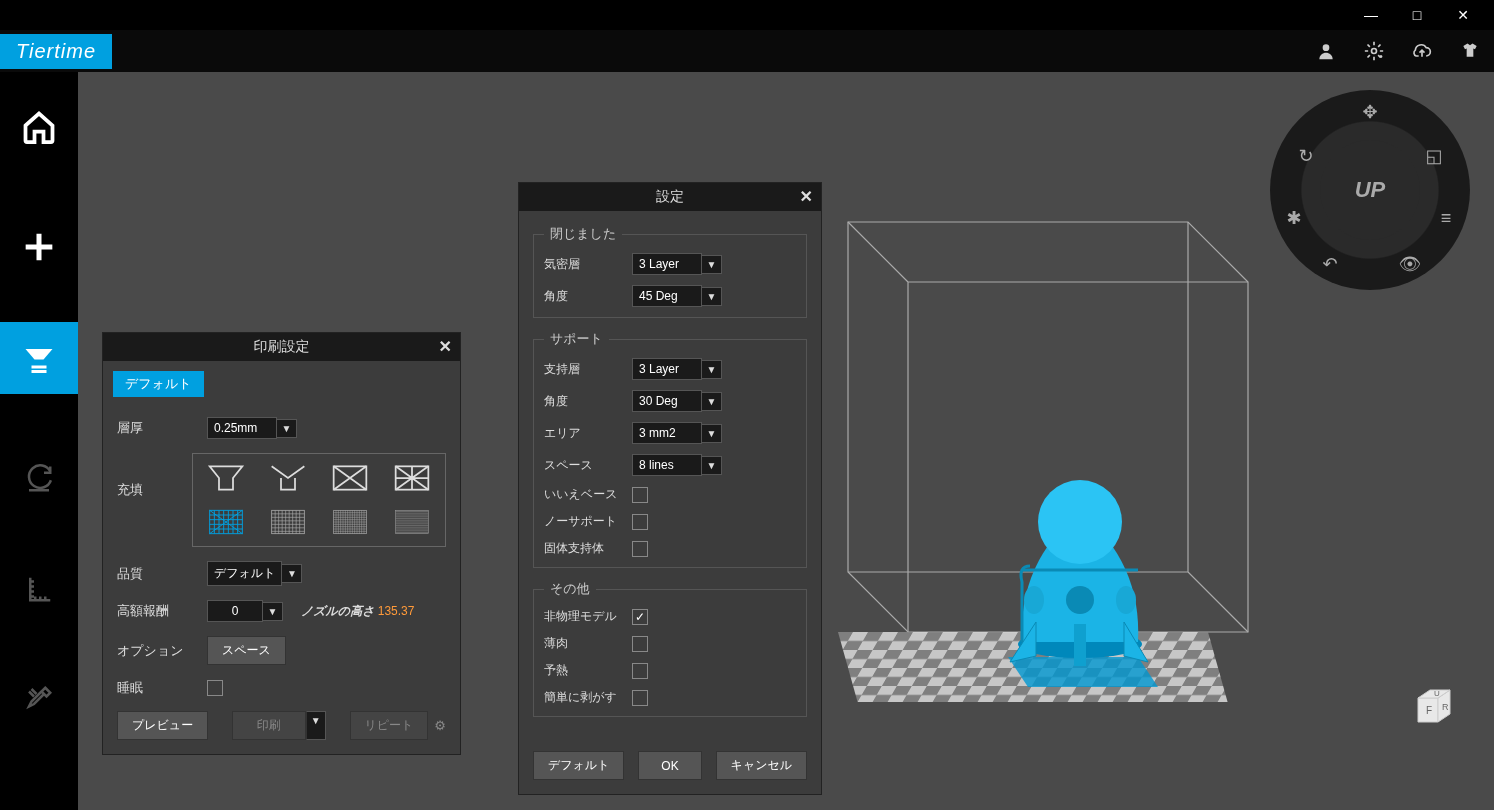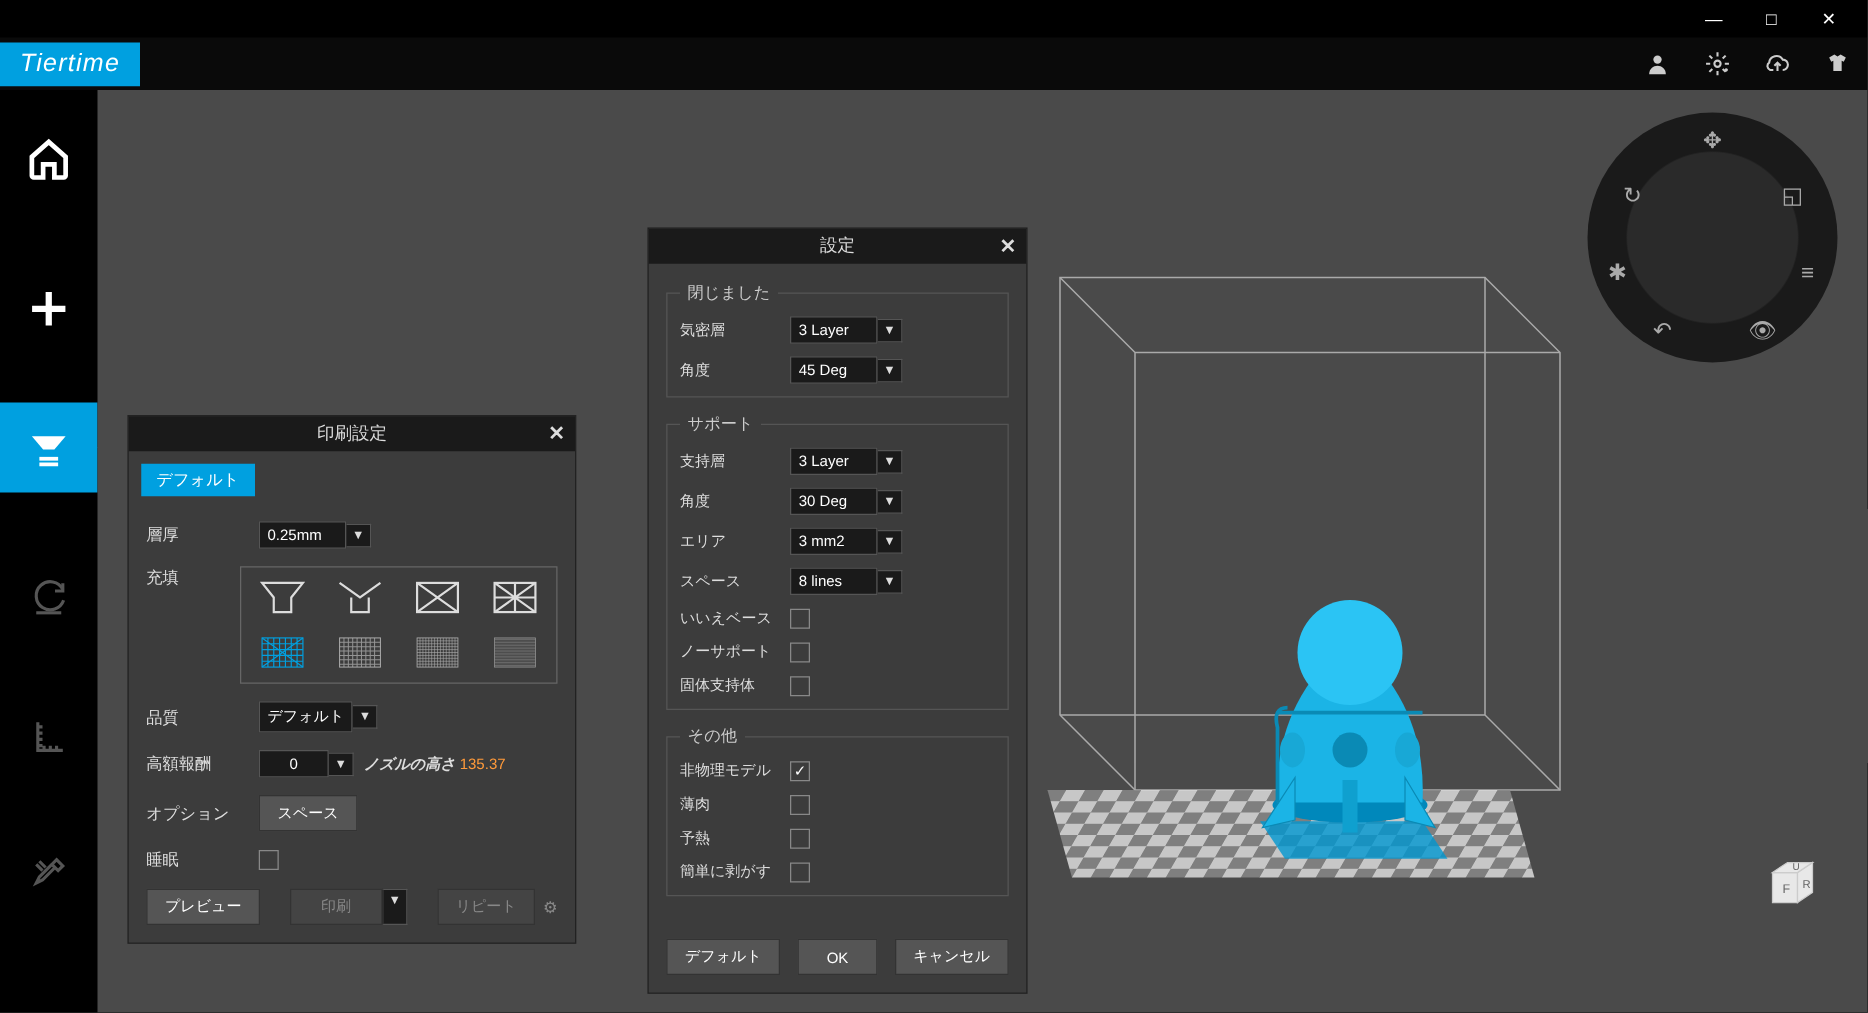--- a/index.html
+++ b/index.html
@@ -34,21 +34,21 @@
 .pattern{width:48px;height:28px}
 .fieldset{border:1px solid #555;border-radius:0;margin:6px 0 12px 0;padding:10px}
 .fieldset legend{padding:0 6px;font-size:13px;color:#ccc}
 .srow{display:flex;align-items:center;margin-bottom:10px}
 .srow-label{width:88px;font-size:12px}
 .chk{width:16px;height:16px;border:1px solid #888;background:#3c3c3c;display:inline-flex;align-items:center;justify-content:center}
 .chk.on::after{content:"✓";color:#fff;font-size:12px}
 .btn-row{display:flex;gap:10px;margin-top:8px}
 .btn{background:#555;border:1px solid #333;color:#fff;padding:5px 14px;font-size:12px;cursor:pointer}
 .btn.dim{color:#888;background:#444}
-.nozzle{color:#ff9a3a;font-size:12px;margin-left:8px}
+.nozzle{color:#ff9a3a;font-size:12px;margin-left:18px}
 .nozzle strong{font-style:italic;color:#ddd;font-weight:bold}
 .nav-dial{position:absolute;right:24px;top:18px;width:200px;height:200px}
 .dial-ring{position:absolute;inset:0;background:radial-gradient(circle,#2a2a2a 0%,#2a2a2a 48%,#1a1a1a 49%,#1a1a1a 100%);border-radius:50%}
 .dial-center{position:absolute;left:50px;top:50px;width:100px;height:100px;background:#2a2a2a;border-radius:50%;display:flex;align-items:center;justify-content:center;font-family:Arial;font-weight:bold;color:#aaa;font-size:22px;font-style:italic}
 .dial-btn{position:absolute;width:36px;height:36px;display:flex;align-items:center;justify-content:center;color:#aaa;font-size:18px}
 .cube-indicator{position:absolute;right:36px;bottom:80px;width:48px;height:48px}
 .build-box{position:absolute;left:720px;top:120px;width:490px;height:470px}
 .bottom-btns{display:flex;justify-content:space-between;padding:8px 14px 14px 14px}
 </style>
 </head>
@@ -167,20 +167,21 @@
           <path d="M-44 50 L-70 90 L-44 84 Z" fill="#1bb4e6" stroke="#0a8ab5"></path>
           <path d="M44 50 L68 90 L44 84 Z" fill="#1bb4e6" stroke="#0a8ab5"></path>
           <path d="M-6 52 L-6 94 L6 94 L6 52 Z" fill="#0fa0cf"></path>
           <path d="M-58 -2 L58 -2" stroke="#0a8ab5" stroke-width="3"></path>
         </g>
       </svg>
     </div>
 
     <div class="nav-dial">
       <div class="dial-ring"></div>
+      <div class="dial-center">UP</div>
       <div class="dial-btn" style="left:82px;top:4px">✥</div>
       <div class="dial-btn" style="left:18px;top:48px">↻</div>
       <div class="dial-btn" style="right:18px;top:48px">◱</div>
       <div class="dial-btn" style="left:6px;top:110px">✱</div>
       <div class="dial-btn" style="right:6px;top:110px">≡</div>
       <div class="dial-btn" style="left:42px;bottom:8px">↶</div>
       <div class="dial-btn" style="right:42px;bottom:8px">👁</div>
     </div>
 
     <div class="cube-indicator">
@@ -202,21 +203,21 @@
         <span class="panel-close">✕</span>
       </div>
       <span class="tab">デフォルト</span>
       <div class="panel-body">
         <div class="row">
           <span class="row-label">層厚</span>
           <span class="sel">0.25mm</span>
             <span class="sel-caret">▼</span>
         </div>
         <div class="row" style="align-items:flex-start">
-          <span class="row-label" style="">充填</span>
+          <span class="row-label" style="margin-top:28px">充填</span>
           <div class="icon-grid" style="border:1px solid #666;padding:6px">
             <div class="icon-cell">
                 <svg class="pattern" viewBox="0 0 40 24" stroke="#ddd" stroke-width="1.5" fill="none">
                   <path d="M6 2h28l-8 10v10h-12v-10z"></path>
                 </svg>
               </div>
             <div class="icon-cell">
                 <svg class="pattern" viewBox="0 0 40 24" stroke="#ddd" stroke-width="1.5" fill="none">
                   <path d="M6 2l14 10 14-10M14 12v10h12v-10"></path>
                 </svg>

